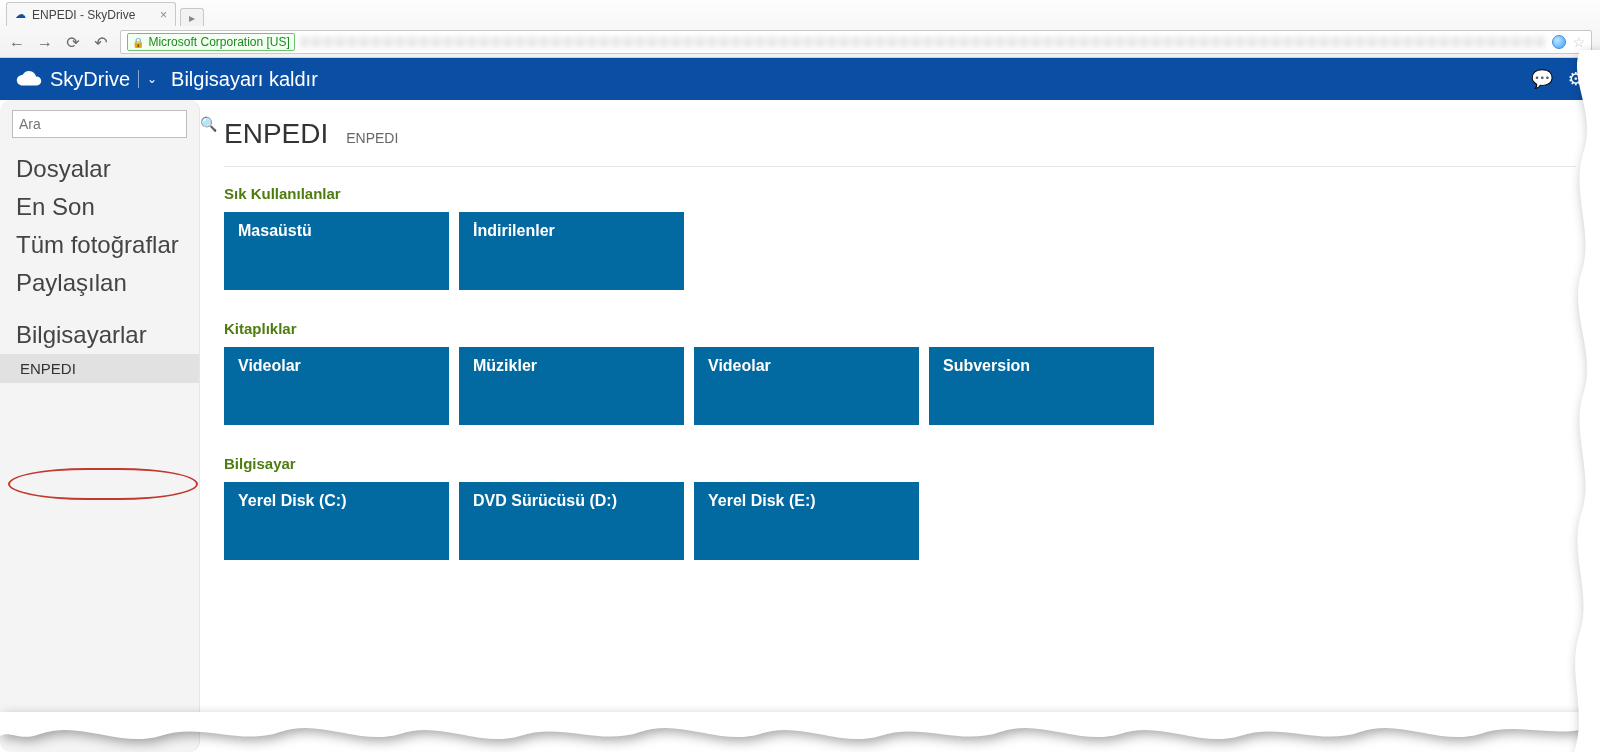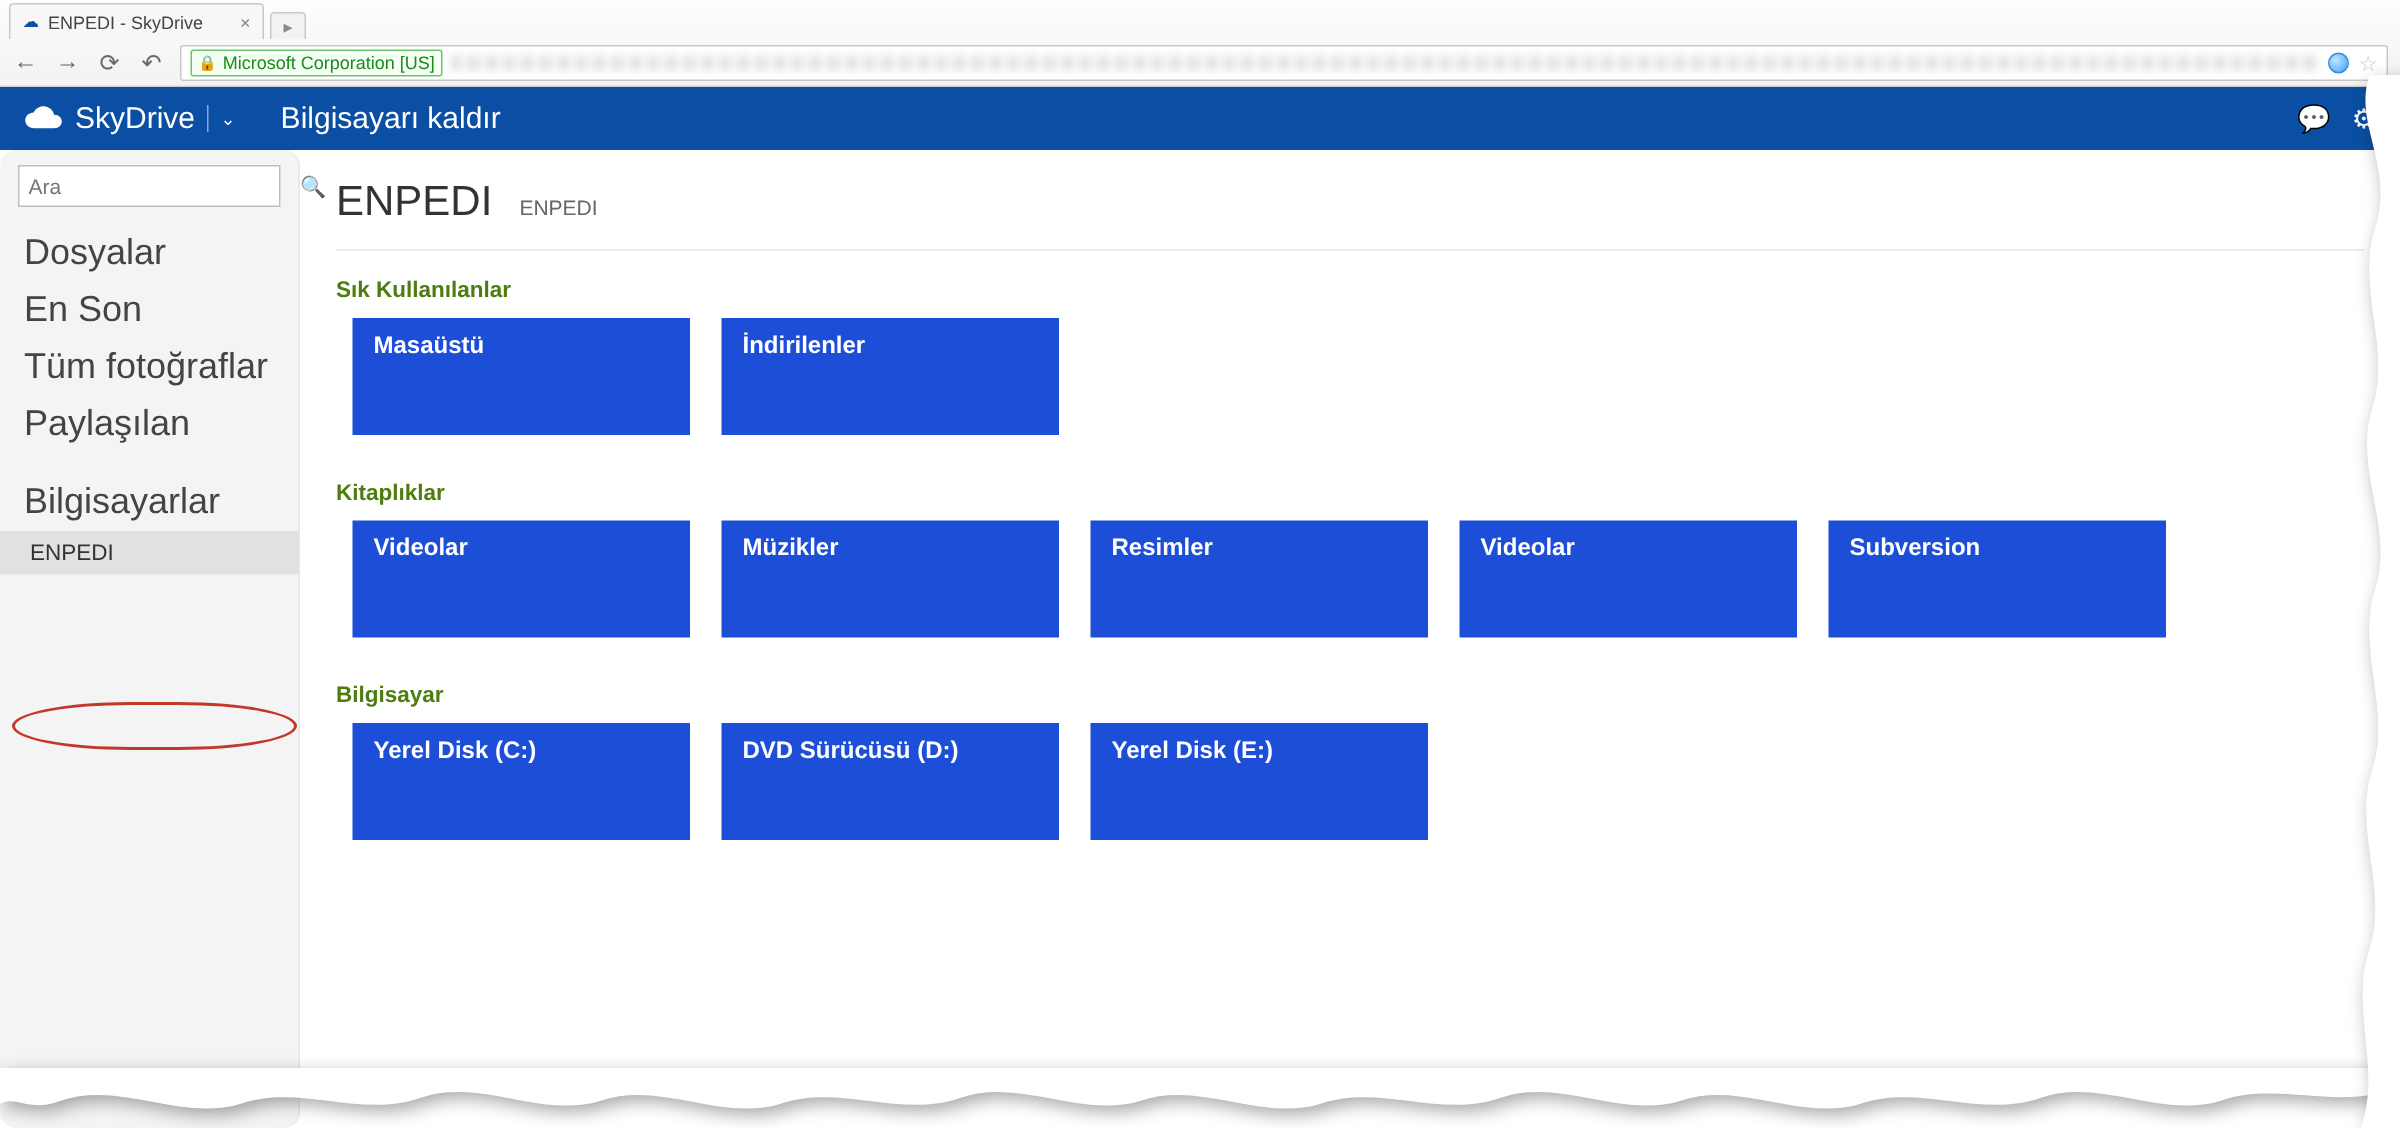--- a/index.html
+++ b/index.html
@@ -16,21 +16,21 @@
     .navbtn { color:#6a6a6a; font-size:16px; width:18px; text-align:center; }
     .addrwrap { flex:1; display:flex; align-items:center; height:24px; border:1px solid #c8c8c8; background:#fff; border-radius:2px; padding:0 6px; gap:6px; overflow:hidden;}
     .lock-badge { display:flex; align-items:center; gap:4px; font-size:12px; color:#1a8b1a; border:1px solid #6cc46c; background:#f4fff4; padding:0 4px; height:18px; border-radius:2px;}
     .lock-badge .pad{font-size:10px;}
     .urlblur { flex:1; height:10px; filter: blur(3px); background: repeating-linear-gradient(90deg,#bbb,#bbb 6px,#eee 6px,#eee 12px); opacity:.5;}
     .addr-right { display:flex; align-items:center; gap:6px;}
     .addr-right .perf { width:14px; height:14px; border-radius:50%; background:radial-gradient(circle at 35% 35%, #bfe6ff, #39a0ff); border:1px solid #3a8bd8;}
     .addr-right .star { color:#c9c9c9; font-size:14px;}
 
     
-    .app-header { height:42px; background:#0b4fa5; color:#fff; display:flex; align-items:center; padding:0 16px; gap:30px;}
+    .app-header { height:42px; background:#0b4fa5; color:#fff; display:flex; align-items:center; padding:0 16px; gap:14px;}
     .brand { display:flex; align-items:center; gap:8px; }
     .brand svg { fill:#fff; }
     .brand-text { font-size:20px; font-weight:400; }
     .brand-sep { width:1px; height:18px; background:rgba(255,255,255,.5);}
     .brand-caret { font-size:12px; }
     .hdr-action { font-size:20px; }
     .hdr-right { margin-left:auto; display:flex; align-items:center; gap:14px;}
     .hdr-right .icon { font-size:18px; }
 
     
@@ -47,21 +47,21 @@
     .selected-row { background:#e1e1e1; }
     .highlight-oval { position:absolute; border:2.5px solid #c0392b; border-radius:50%/60%; pointer-events:none;}
 
     
     .main { flex:1; padding:18px 24px 24px 24px; overflow:auto; position:relative;}
     .page-title-row { display:flex; align-items:baseline; gap:18px; border-bottom:1px solid #e6e6e6; padding-bottom:16px; margin-bottom:18px;}
     .page-title { font-size:28px; font-weight:300; color:#333;}
     .page-sub { font-size:14px; color:#666;}
     .section-title { font-size:15px; color:#4d7c0f; margin:6px 0 10px 0; font-weight:700;}
     .tiles { display:flex; gap:10px; flex-wrap:wrap; margin-bottom:30px;}
-    .tile { width:225px; height:78px; background:#1d4ed8; color:#fff; padding:10px 14px; font-size:16px; font-weight:600; cursor:pointer;margin-left:11px;}
+    .tile { width:225px; height:78px; background:#0369a1; color:#fff; padding:10px 14px; font-size:16px; font-weight:600; cursor:pointer;}
 
     
     .torn-bottom, .torn-right {
       position:absolute; pointer-events:none; filter: drop-shadow(3px 4px 6px rgba(0,0,0,.35));
     }
     .torn-bottom { left:0; right:0; bottom:0; height:40px;}
     .torn-bottom svg, .torn-right svg { width:100%; height:100%; display:block;}
     .torn-right { top:50px; bottom:0; right:0; width:40px;}
   </style>
 </head>
@@ -140,21 +140,20 @@
     <div class="section-title">Sık Kullanılanlar</div>
     <div class="tiles">
       <div class="tile">Masaüstü</div>
       <div class="tile">İndirilenler</div>
     </div>
 
     <div class="section-title">Kitaplıklar</div>
     <div class="tiles">
       <div class="tile">Videolar</div>
       <div class="tile">Müzikler</div>
-      <div class="tile">Resimler</div>
       <div class="tile">Videolar</div>
       <div class="tile">Subversion</div>
     </div>
 
     <div class="section-title">Bilgisayar</div>
     <div class="tiles">
       <div class="tile">Yerel Disk (C:)</div>
       <div class="tile">DVD Sürücüsü (D:)</div>
       <div class="tile">Yerel Disk (E:)</div>
     </div>

